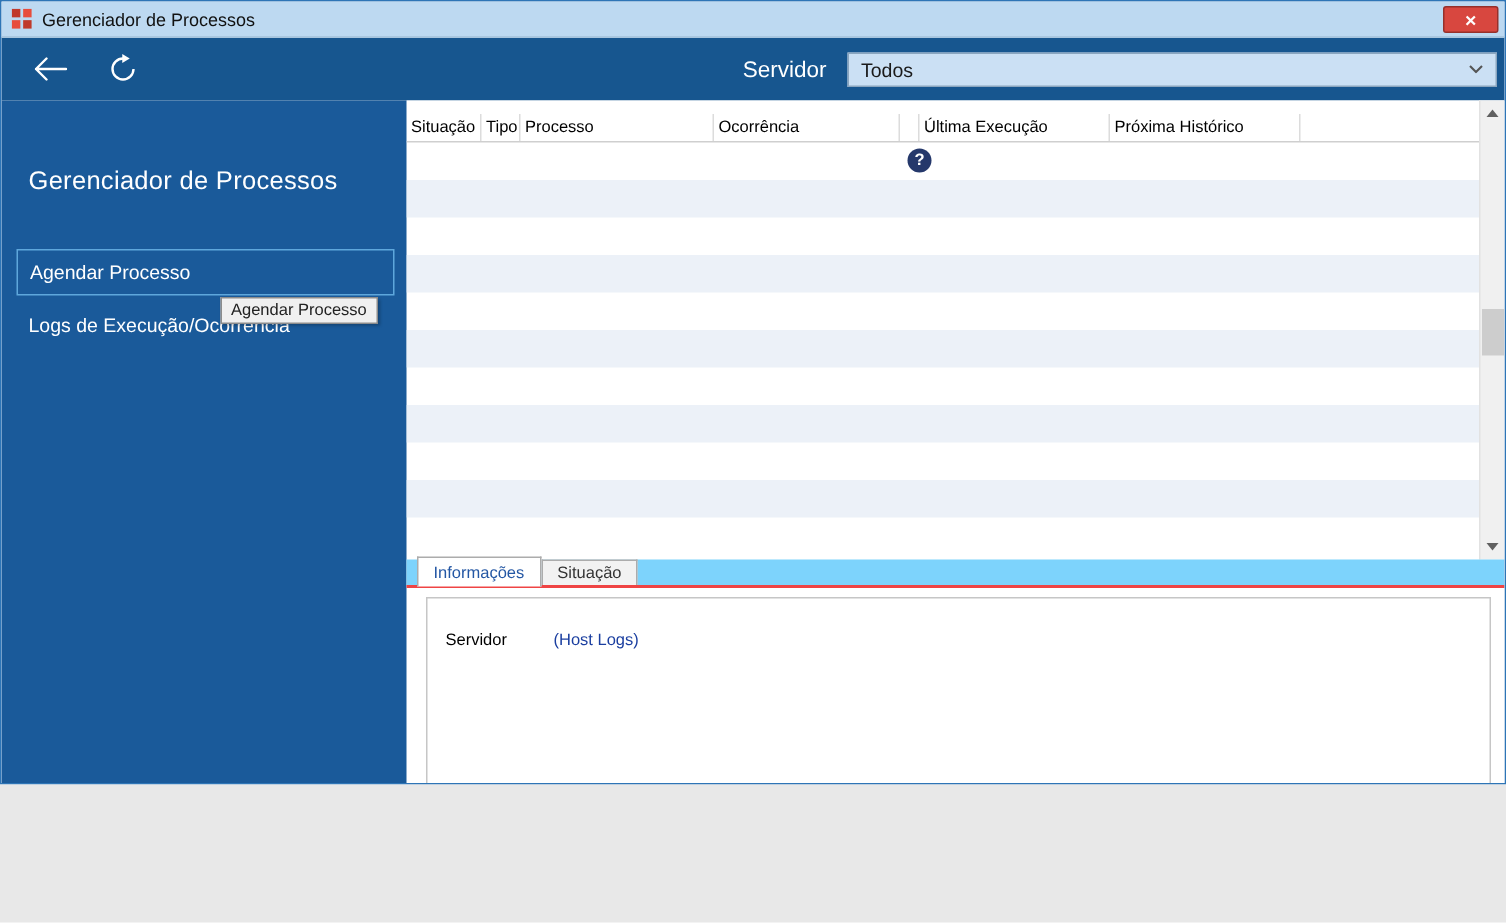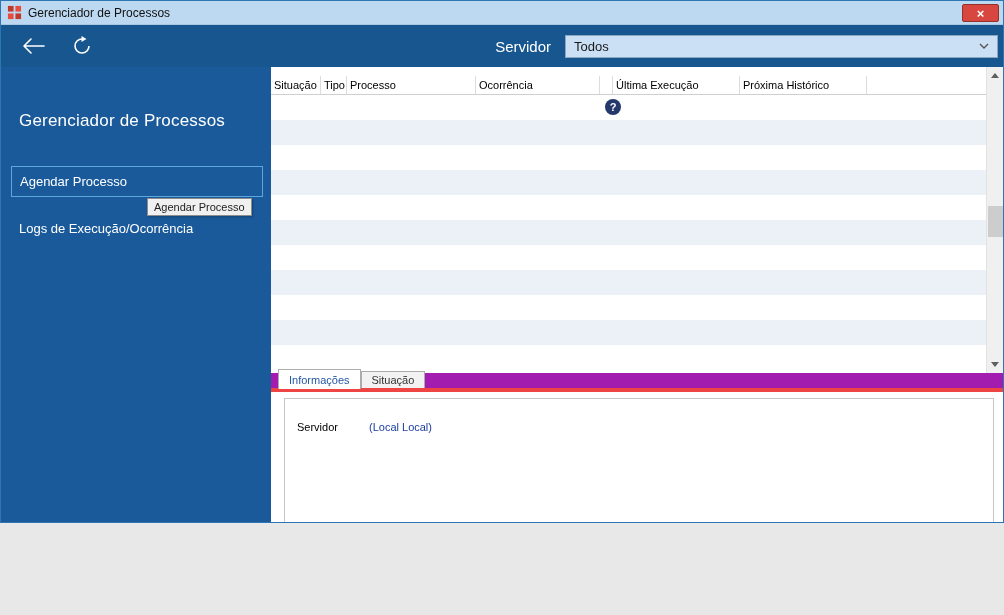--- a/index.html
+++ b/index.html
@@ -48,21 +48,21 @@
   
   .sidebar{ width:270px; flex:none; background:#1a5a9a; position:relative; }
   .sidebar-heading{ color:#fff; font-size:17px; font-weight:400;
     margin:44px 0 0 18px; letter-spacing:.2px; }
   .sidebar-item{
     position:absolute; left:10px; right:8px; height:31px; color:#fff;
     font-size:13px; display:flex; align-items:center; padding-left:8px;
     cursor:pointer;
   }
   .sidebar-item.selected{ top:99px; border:1px solid #5ea7dc; }
-  .sidebar-item.item-1{ top:146px;text-align:right; }
+  .sidebar-item.item-1{ top:134px;text-align:right; }
   .tooltip{
     position:absolute; left:146px; top:131px; height:18px; z-index:5;
     background:#f0f0f0; border:1px solid #8c8c8c; font-size:11px; color:#222;
     display:flex; align-items:center; padding:0 6px; white-space:nowrap;
     box-shadow:1px 1px 2px rgba(0,0,0,.25);
   }
 
   
   .main{ flex:1; display:flex; flex-direction:column; background:#fff; min-width:0; }
 
@@ -94,21 +94,21 @@
   .sb-btn.up{ top:0; } .sb-btn.down{ bottom:0; }
   .tri-up{ width:0; height:0; border-left:4px solid transparent;
     border-right:4px solid transparent; border-bottom:5px solid #606060; }
   .tri-down{ width:0; height:0; border-left:4px solid transparent;
     border-right:4px solid transparent; border-top:5px solid #606060; }
   .sb-thumb{ position:absolute; top:139px; left:1px; width:15px; height:31px;
     background:#cdcdcd; cursor:grab; }
 
   
   .tabstrip{ height:19px; display:flex; align-items:flex-end; padding-left:7px;
-    border-bottom:4px solid #ef4444; background:#a21caf; position:relative; }
+    border-bottom:2px solid #ef4444; background:#7dd3fc; position:relative; }
   .tab{ font-size:11px; padding:0 10px; display:flex; align-items:center;
     cursor:pointer; }
   .tab.active{ background:#fff; border:1px solid #acacac; border-bottom:none;
     color:#2457a4; height:20px; margin-bottom:-1px; z-index:2; }
   .tab.inactive{ background:#f2f2f2; border:1px solid #acacac; border-bottom:none;
     height:17px; color:#333; }
 
   
   .info-area{ flex:1; background:#fff; padding:6px 9px 6px 13px; }
   .info-box{ width:100%; height:100%; border:1px solid #c6c6c6;
@@ -223,21 +223,21 @@
 
       <div class="tabstrip">
         <div class="tab active">Informações</div>
         <div class="tab inactive">Situação</div>
       </div>
 
       <div class="info-area">
         <div class="info-box">
           <div class="field-row">
             <span class="field-label">Servidor</span>
-            <span class="field-value">(Local Local)</span>
+            <span class="field-value">(Host Logs)</span>
           </div>
         </div>
       </div>
 
     </div>
   </div>
 
   <div class="bottom-strip"></div>
 
 </div>

